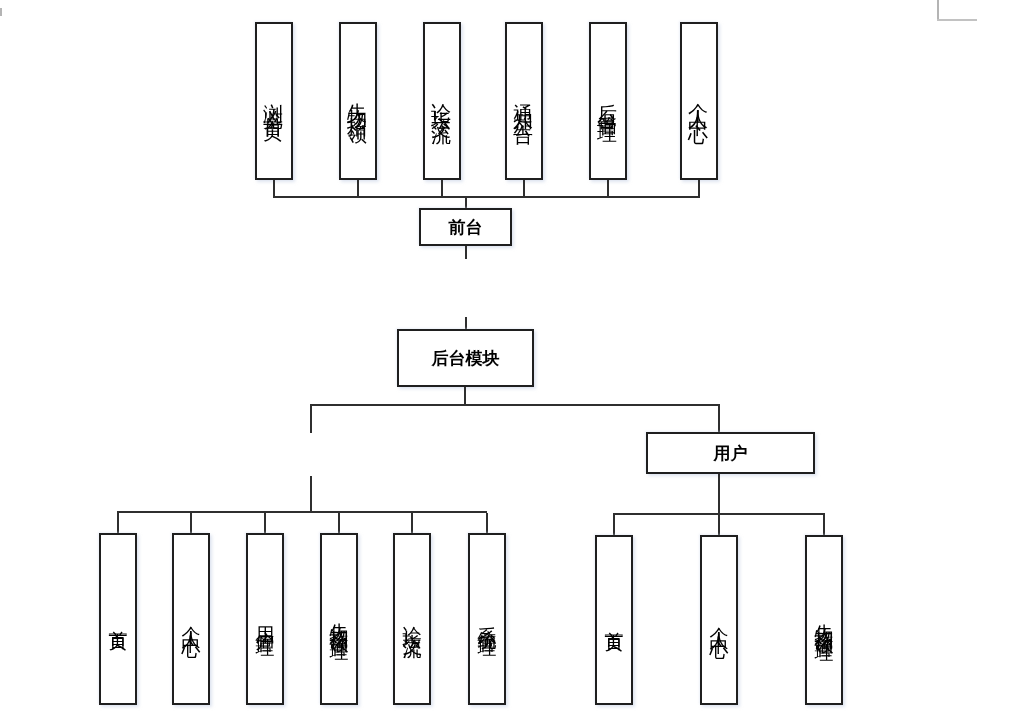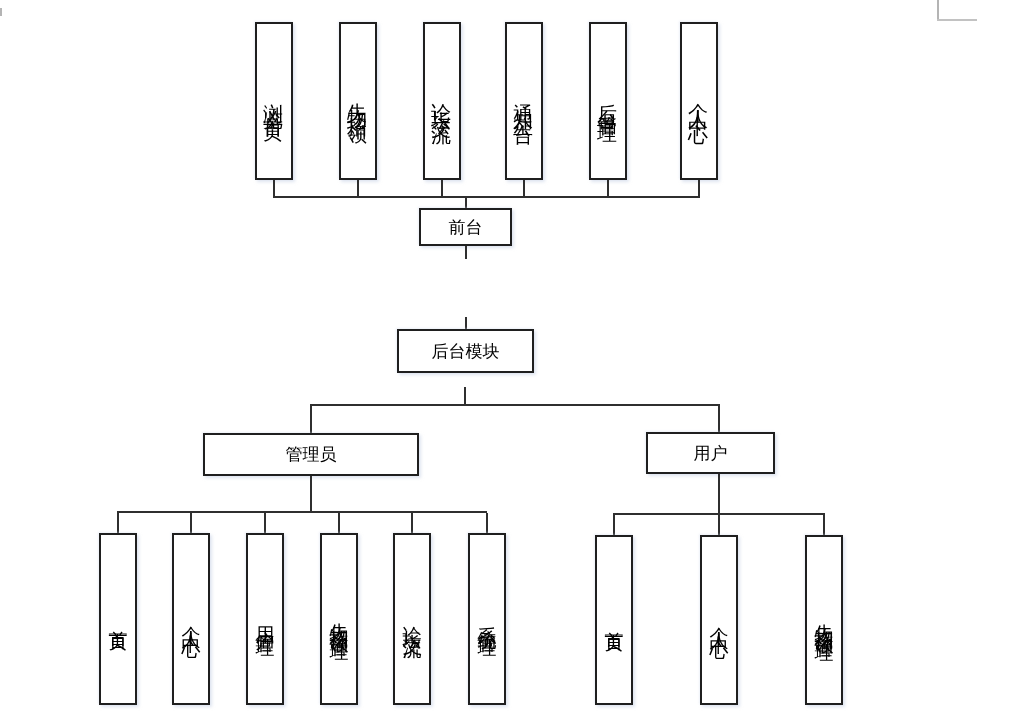--- a/index.html
+++ b/index.html
@@ -7,21 +7,21 @@
     position:relative;width:1010px;height:715px;background:#ffffff;overflow:hidden;
     font-family:"Liberation Sans",sans-serif;color:#000;
   }
   
   .box{
     position:absolute;box-sizing:border-box;background:#ffffff;
     border:2px solid #1f1f1f;
     display:flex;align-items:center;justify-content:center;
     box-shadow:2px 2px 3px rgba(196,208,228,.55), -1px -1px 2px rgba(205,215,235,.35);
   }
-  .hnode{font-weight:normal;font-family:"Liberation Sans",sans-serif;}
+  .hnode{font-weight:bold;font-family:"Liberation Sans",sans-serif;}
   .fs17{font-size:17px;}
   .fs19{font-size:19px;}
   .vtext{
     writing-mode:vertical-rl;text-orientation:upright;
     font-family:"Liberation Serif",serif;color:#000;
   }
   .vtop{font-size:20px;letter-spacing:7px;}
   .vbot{font-size:19px;letter-spacing:4px;}
   
   .vline{position:absolute;width:2px;background:#2f2f2f;}
@@ -69,34 +69,31 @@
 
   <div class="box hnode fs17" style="left:419px;top:208px;width:93px;height:38px;">
     <span>前台</span>
   </div>
 
   <div class="vline" style="left:465px;top:246px;height:13px;"></div>
 
 
   <div class="vline" style="left:465px;top:317px;height:12px;"></div>
 
-  <div class="box hnode fs17" style="left:397px;top:329px;width:137px;height:44px;">
+  <div class="box hnode fs17" style="left:397px;top:329px;width:137px;height:58px;">
     <span>后台模块</span>
   </div>
 
   <div class="vline" style="left:464px;top:387px;height:18px;"></div>
   <div class="hline" style="left:310px;top:404px;width:410px;"></div>
   <div class="vline" style="left:310px;top:405px;height:28px;"></div>
   <div class="vline" style="left:718px;top:405px;height:27px;"></div>
 
-  <div class="box hnode fs17" style="left:203px;top:433px;width:216px;height:43px;">
-    <span>管理员</span>
-  </div>
 
-  <div class="box hnode fs17" style="left:646px;top:432px;width:129px;height:42px;">
+  <div class="box hnode fs17" style="left:646px;top:432px;width:169px;height:42px;">
     <span>用户</span>
   </div>
 
   <div class="vline" style="left:310px;top:476px;height:35px;"></div>
   <div class="hline" style="left:117px;top:511px;width:370px;"></div>
   <div class="vline" style="left:117px;top:513px;height:20px;"></div>
   <div class="vline" style="left:190px;top:513px;height:20px;"></div>
   <div class="vline" style="left:264px;top:513px;height:20px;"></div>
   <div class="vline" style="left:338px;top:513px;height:20px;"></div>
   <div class="vline" style="left:411px;top:513px;height:20px;"></div>

